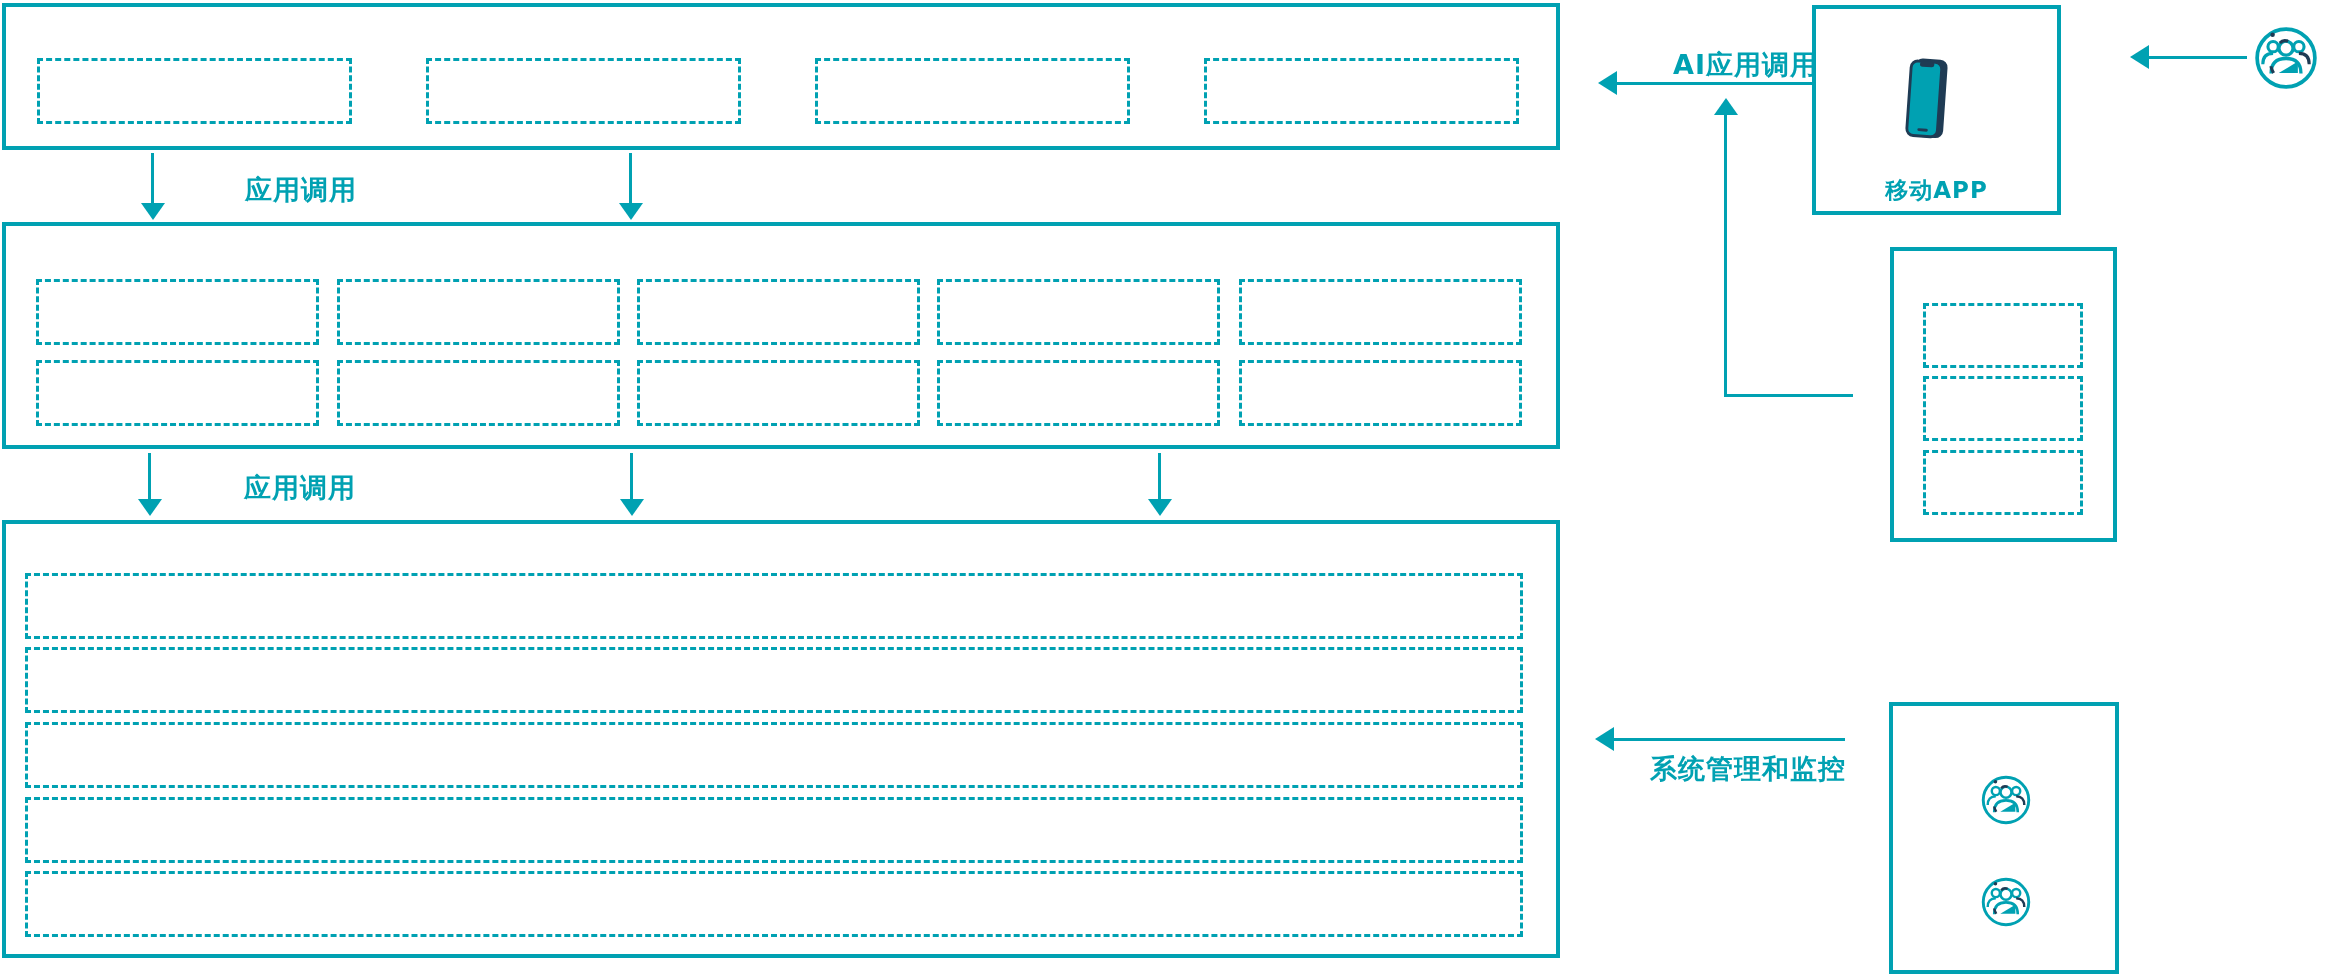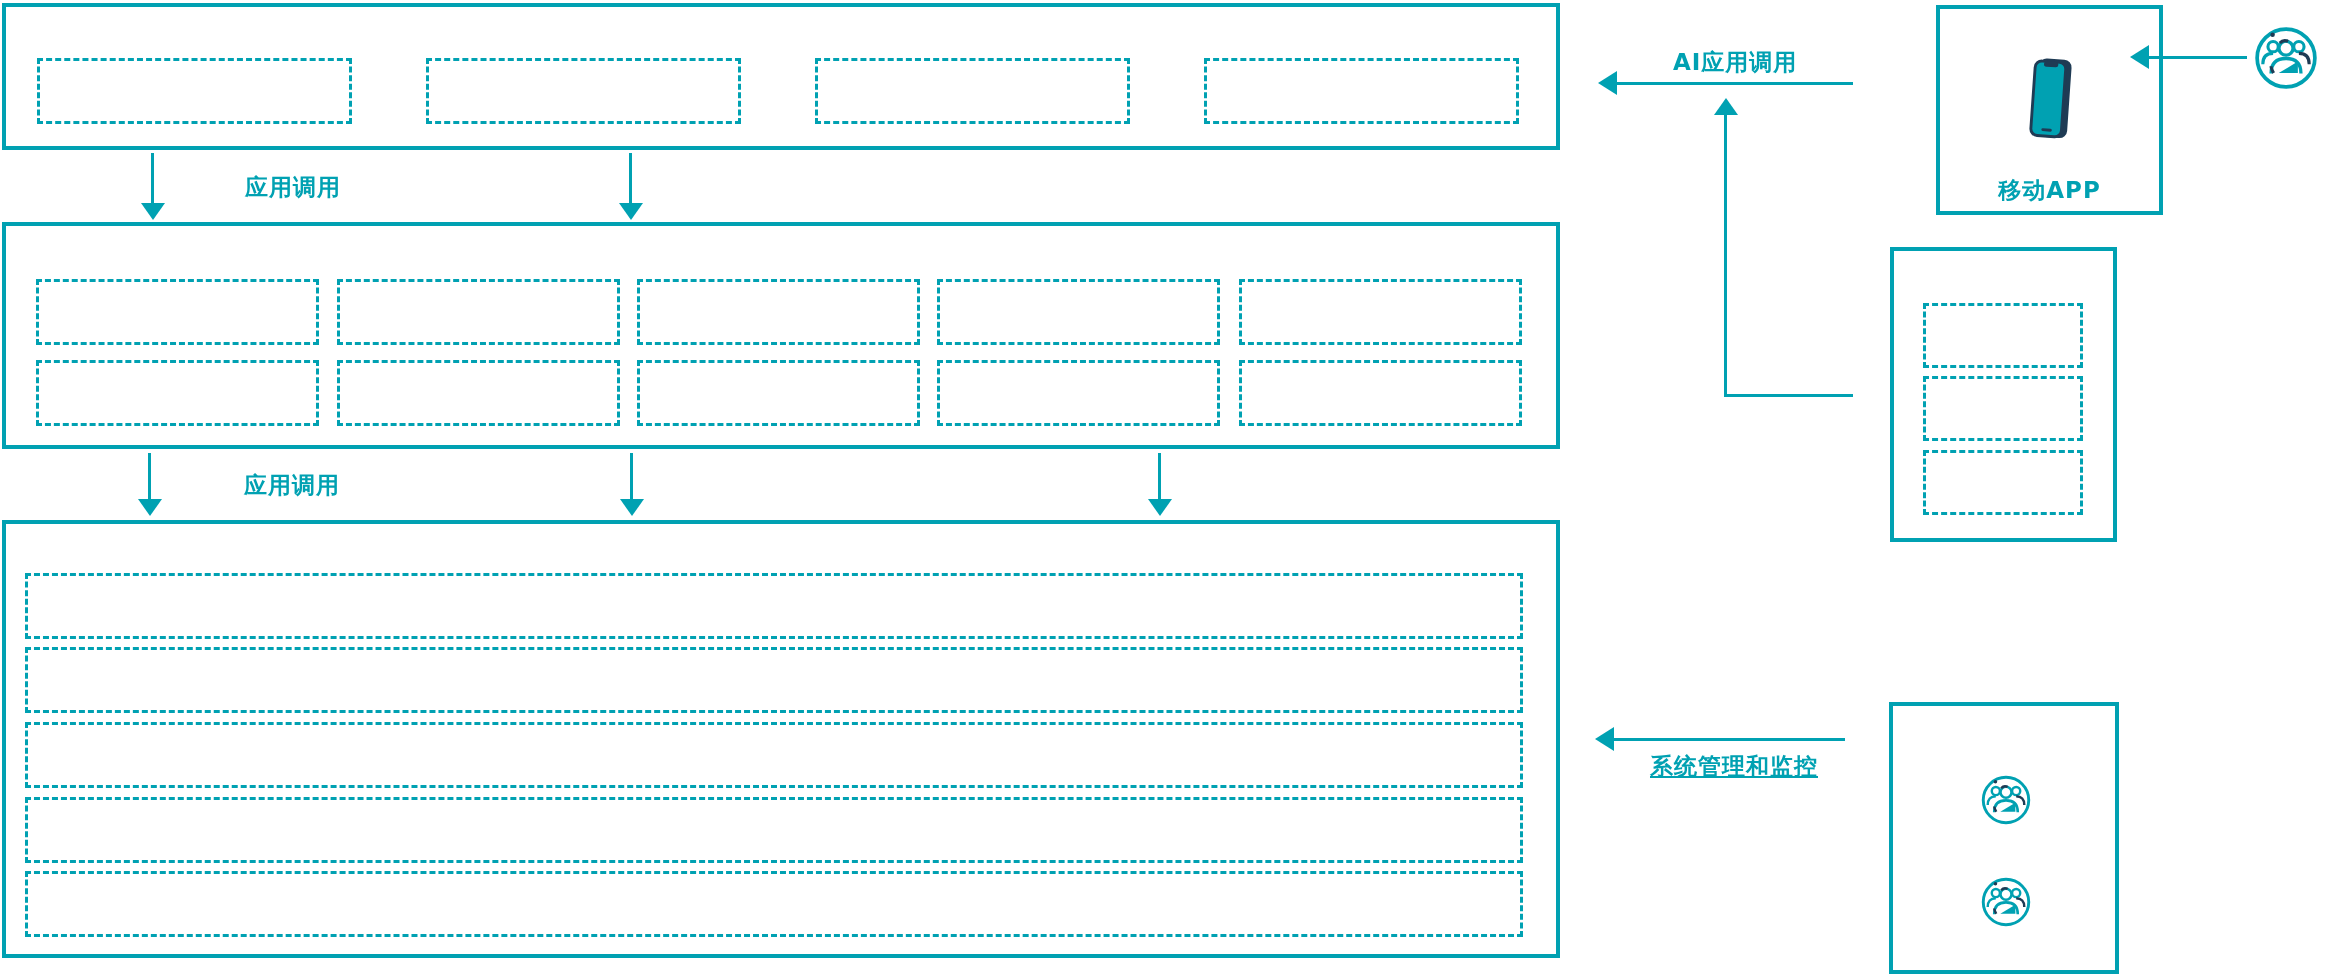--- a/index.html
+++ b/index.html
@@ -10,21 +10,21 @@
   html,body{background:#ffffff;}
   body{
     width:2326px;height:977px;
     position:relative;overflow:hidden;
     font-family:"DejaVu Sans","Liberation Sans",sans-serif;
   }
   .solid-box{position:absolute;border:4px solid var(--teal);background:#fff;}
   .ph{position:absolute;border:3px dashed var(--teal);background:#fff;}
   .flow-label{
     position:absolute;color:var(--teal);
-    font-size:23px;font-weight:bold;letter-spacing:1px;white-space:nowrap;
+    font-size:27px;font-weight:bold;letter-spacing:1px;white-space:nowrap;
   }
   .vline{position:absolute;width:3px;background:var(--teal);}
   .hline{position:absolute;height:3px;background:var(--teal);}
   .head-down{position:absolute;width:0;height:0;
     border-left:12px solid transparent;border-right:12px solid transparent;
     border-top:17px solid var(--teal);}
   .head-up{position:absolute;width:0;height:0;
     border-left:12px solid transparent;border-right:12px solid transparent;
     border-bottom:17px solid var(--teal);}
   .head-left{position:absolute;width:0;height:0;
@@ -160,21 +160,21 @@
     <div class="hline" style="left:1616px;top:82px;width:237px;"></div>
   </div>
   <div class="flow-label" style="left:1673px;top:47px;">AI应用调用</div>
 
   <div>
     <div class="head-up" style="left:1714px;top:98px;"></div>
     <div class="vline" style="left:1724px;top:114px;height:282px;"></div>
     <div class="hline" style="left:1724px;top:394px;width:129px;"></div>
   </div>
 
-  <div class="solid-box" style="left:1936px;top:5px;width:227px;height:210px;">
+  <div class="solid-box" style="left:1812px;top:5px;width:249px;height:210px;">
     <svg class="icon" style="left:88px;top:48px;width:46px;height:88px;">
       <use href="#sym-phone"></use>
     </svg>
     <div class="mobile-label">移动APP</div>
   </div>
 
   <svg class="icon" style="left:2253px;top:25px;width:66px;height:66px;">
     <use href="#sym-people"></use>
   </svg>
   <div>
@@ -187,21 +187,21 @@
       <div class="ph rp-ph"></div>
     <div class="ph rp-ph"></div>
         <div class="ph rp-ph"></div>
       </div>
   </div>
 
   <div>
     <div class="head-left" style="left:1595px;top:727px;"></div>
     <div class="hline" style="left:1613px;top:738px;width:232px;"></div>
   </div>
-  <div class="flow-label" style="left:1650px;top:751px;text-decoration:underline;">系统管理和监控</div>
+  <div class="flow-label" style="left:1650px;top:751px;">系统管理和监控</div>
 
   <div class="solid-box" style="left:1889px;top:702px;width:230px;height:272px;">
     <svg class="icon" style="left:87px;top:68px;width:52px;height:52px;">
       <use href="#sym-people"></use>
     </svg>
     <svg class="icon" style="left:87px;top:170px;width:52px;height:52px;">
       <use href="#sym-people"></use>
     </svg>
   </div>
 

